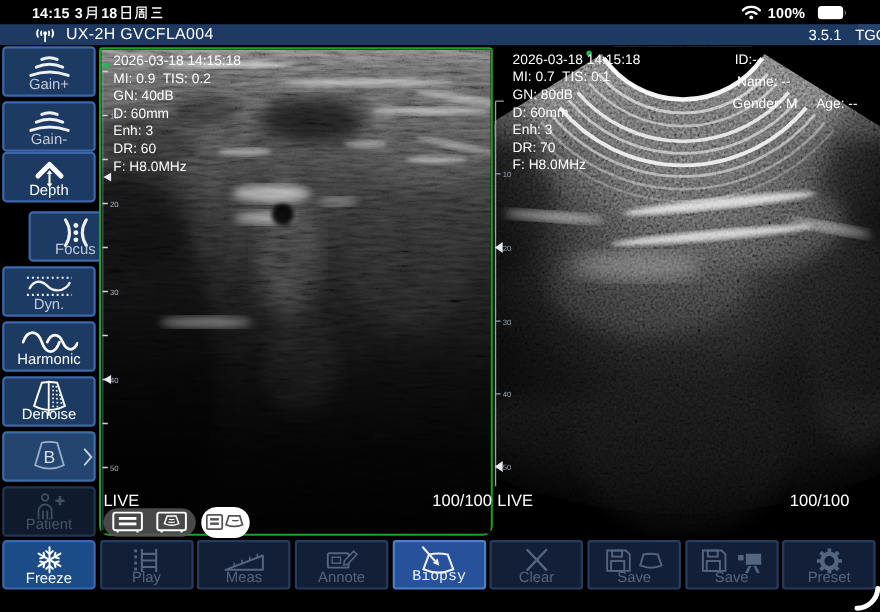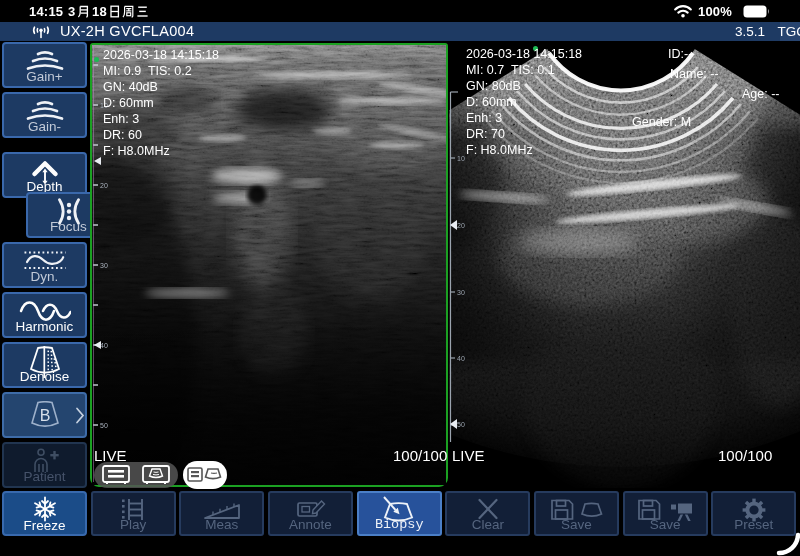--- a/index.html
+++ b/index.html
@@ -113,21 +113,21 @@
 <div class="sbtn abs" style="top:92px;">
   <svg width="42" height="23" viewBox="0 0 42 23" style="top:5px;">
     <g stroke="#eef1f6" stroke-width="2.7" fill="none" stroke-linecap="round">
       <path d="M14 5 Q21 1.8 28 5"></path>
       <path d="M9 12 Q21 7 33 12"></path>
       <path d="M4 19.6 Q21 13.4 38 19.6"></path>
     </g>
   </svg>
   <span class="lbl">Gain-</span>
 </div>
-<div class="sbtn abs" style="top:152px;padding-left:36px;">
+<div class="sbtn abs" style="top:138px;padding-left:36px;">
   <svg width="30" height="27" viewBox="0 0 30 27" style="top:4px;">
     <path d="M4.5 16 L15 5.5 L25.5 16" fill="none" stroke="#fdfdfd" stroke-width="4.5" stroke-linejoin="round" stroke-linecap="round"></path>
     <line x1="15" y1="13.5" x2="15" y2="23.5" stroke="#fdfdfd" stroke-width="1.9"></line>
     <path d="M15 10.6 L12.4 14.2 H17.6 Z" fill="#fdfdfd"></path>
     <path d="M15 26.4 L12.4 22.8 H17.6 Z" fill="#fdfdfd"></path>
   </svg>
   <span class="lblw">Depth</span>
 </div>
 <div class="sbtn abs" style="top:192px;margin-left:24px;">
   <svg width="34" height="27" viewBox="0 0 34 27" style="top:4px;">
@@ -467,21 +467,21 @@
 F: H8.0MHz</div>
 <div class="ov abs" style="left:466px;top:46px;">2026-03-18 14:15:18
 MI: 0.7  TIS: 0.1
 GN: 80dB
 D: 60mm
 Enh: 3
 DR: 70
 F: H8.0MHz</div>
 <div class="ov abs" style="left:668px;top:46px;">ID:--</div>
 <div class="ov abs" style="left:670px;top:66px;">Name: --</div>
-<div class="ov abs" style="left:632px;top:86px;margin-top:28px;">Gender: M</div>
+<div class="ov abs" style="left:666px;top:86px;">Gender: M</div>
 <div class="ov abs" style="left:742px;top:86px;">Age: --</div>
 
 <div class="live abs" style="left:94px;top:447px;">LIVE</div>
 <div class="live abs" style="left:393px;top:447px;">100/100</div>
 <div class="live abs" style="left:452px;top:447px;">LIVE</div>
 <div class="live abs" style="left:718px;top:447px;">100/100</div>
 
 <div class="abs" style="left:94px;top:462px;width:84px;height:26px;background:rgba(85,85,85,0.85);border-radius:13px;"></div>
 <svg class="abs" style="left:100px;top:465px;" width="32" height="20" viewBox="0 0 32 20">
   <rect x="3" y="1" width="26" height="16" rx="2" fill="none" stroke="#fff" stroke-width="1.8"></rect>

